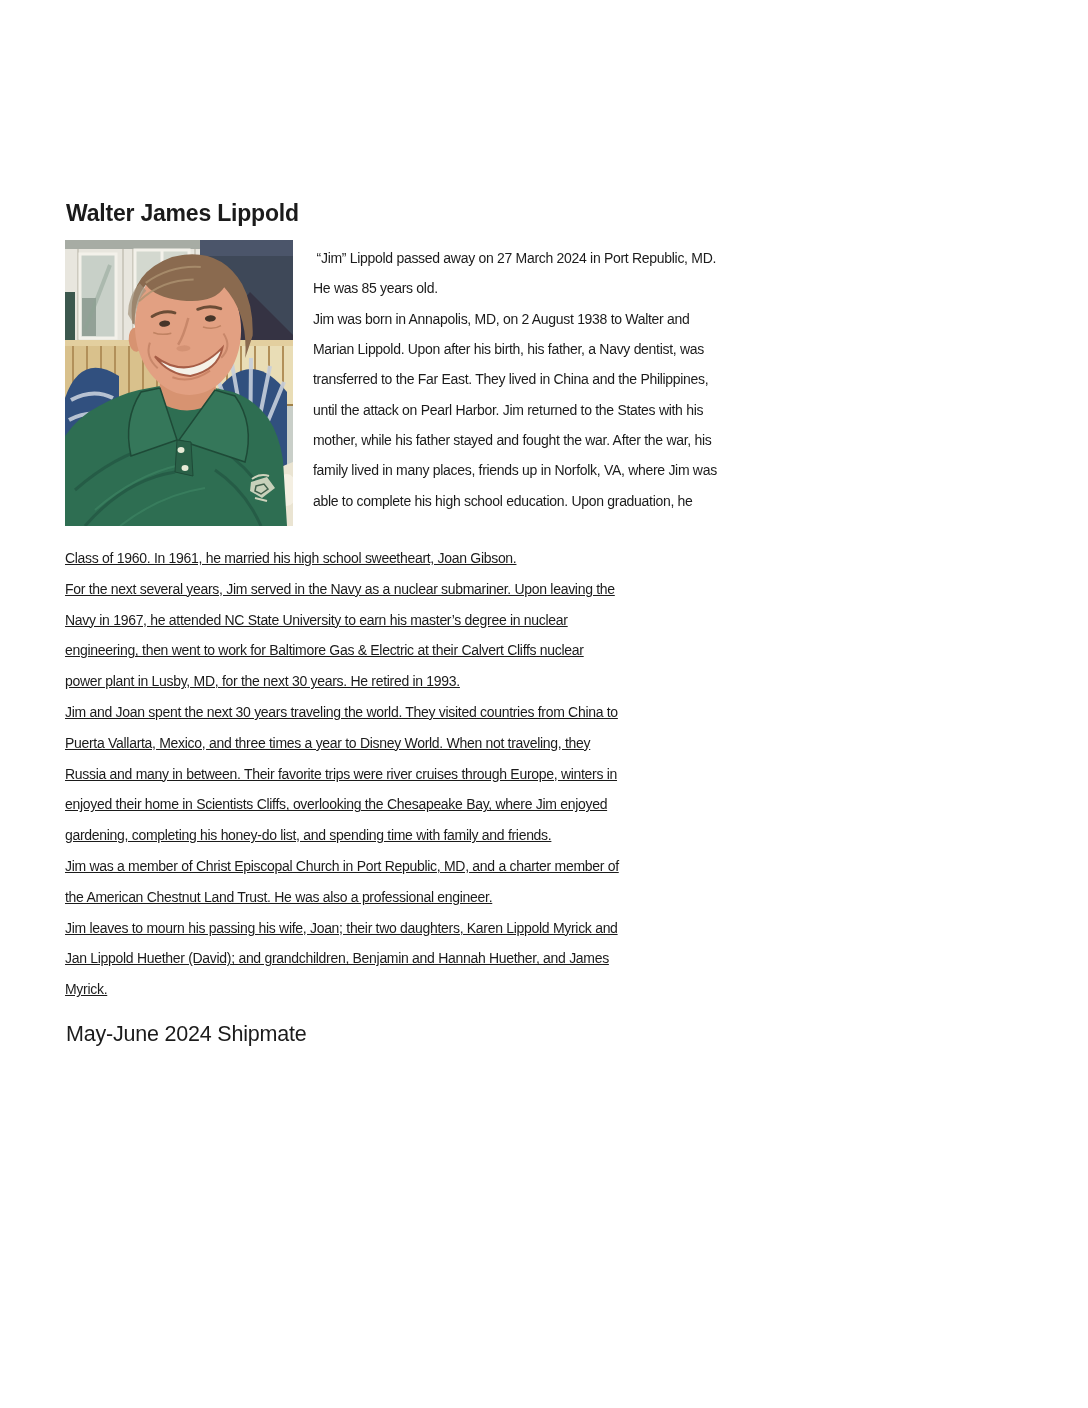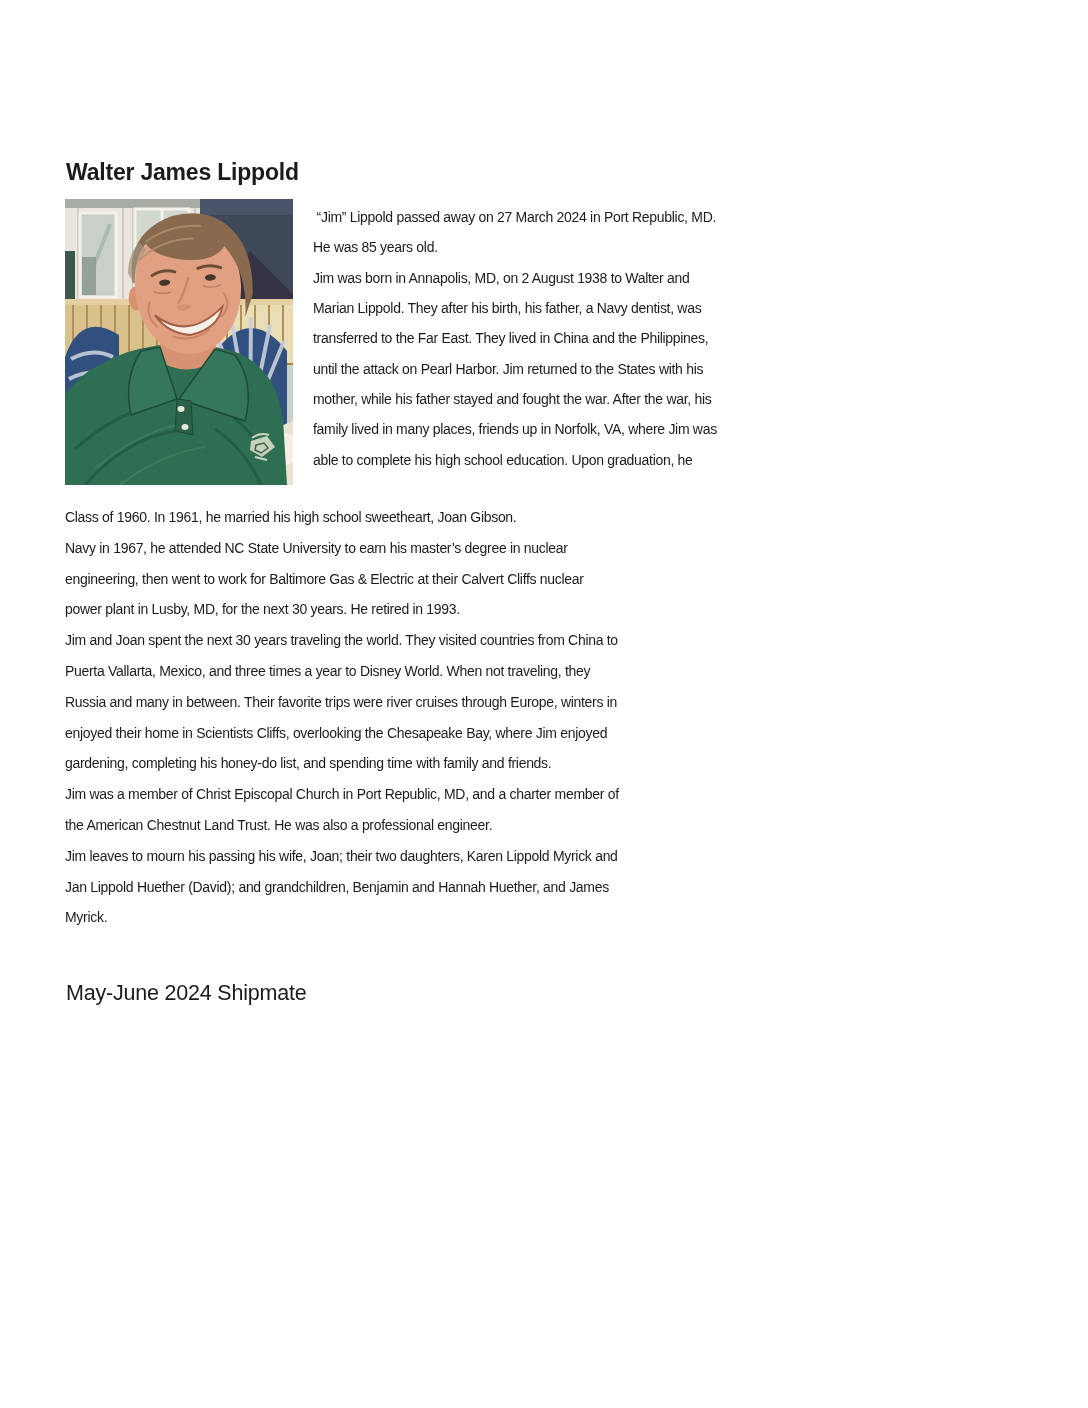--- a/index.html
+++ b/index.html
@@ -4,36 +4,36 @@
 <style>
   html, body { margin: 0; padding: 0; }
   body {
     width: 1088px; height: 1408px;
     background: #ffffff;
     font-family: "Liberation Sans", sans-serif;
     color: #1b1b1b;
     position: relative;
     overflow: hidden;
   }
-  .page { position: absolute; inset: 0; }
+  .page { position: absolute; inset: 0; margin-top: 41px; }
   .doc-title {
     position: absolute; left: 66px; top: 144px;
     font-size: 23px; font-weight: 700; letter-spacing: -0.2px;
     white-space: pre;
   }
   .photo {
     position: absolute; left: 65px; top: 199px;
     width: 228px; height: 286px; margin: 0; padding: 0;
   }
   .photo svg { display: block; width: 100%; height: 100%; }
   .intro-block {
     position: absolute; left: 313px; top: 202px; width: 760px;
   }
   .body-block {
-    position: absolute; left: 65px; top: 502px; width: 1010px;
+    position: absolute; left: 65px; top: 502px; width: 1010px; text-decoration: underline;
   }
   .line {
     white-space: pre;
     font-size: 14px;
     letter-spacing: -0.3px;
   }
   .intro-block .line { line-height: 30.35px; }
   .body-block .line  { line-height: 30.8px; }
   .source-credit {
     position: absolute; left: 66px; top: 981px;
@@ -134,30 +134,31 @@
           <path d="M190,258 L202,261" stroke="#cfd3bd" stroke-width="2"></path>
         </g>
       </g>
     </svg>
   </figure>
 
   <div class="intro-block">
     <div class="line"> “Jim” Lippold passed away on 27 March 2024 in Port Republic, MD.</div>
     <div class="line">He was 85 years old.</div>
     <div class="line">Jim was born in Annapolis, MD, on 2 August 1938 to Walter and</div>
-    <div class="line">Marian Lippold. They after his birth, his father, a Navy dentist, was</div>
+    <div class="line">Marian Lippold. Upon after his birth, his father, a Navy dentist, was</div>
     <div class="line">transferred to the Far East. They lived in China and the Philippines,</div>
     <div class="line">until the attack on Pearl Harbor. Jim returned to the States with his</div>
     <div class="line">mother, while his father stayed and fought the war. After the war, his</div>
     <div class="line">family lived in many places, friends up in Norfolk, VA, where Jim was</div>
     <div class="line">able to complete his high school education. Upon graduation, he</div>
   </div>
 
   <div class="body-block">
     <div class="line">Class of 1960. In 1961, he married his high school sweetheart, Joan Gibson.</div>
+    <div class="line">For the next several years, Jim served in the Navy as a nuclear submariner. Upon leaving the</div>
     <div class="line">Navy in 1967, he attended NC State University to earn his master’s degree in nuclear</div>
     <div class="line">engineering, then went to work for Baltimore Gas &amp; Electric at their Calvert Cliffs nuclear</div>
     <div class="line">power plant in Lusby, MD, for the next 30 years. He retired in 1993.</div>
     <div class="line">Jim and Joan spent the next 30 years traveling the world. They visited countries from China to</div>
     <div class="line">Puerta Vallarta, Mexico, and three times a year to Disney World. When not traveling, they</div>
     <div class="line">Russia and many in between. Their favorite trips were river cruises through Europe, winters in</div>
     <div class="line">enjoyed their home in Scientists Cliffs, overlooking the Chesapeake Bay, where Jim enjoyed</div>
     <div class="line">gardening, completing his honey-do list, and spending time with family and friends.</div>
     <div class="line">Jim was a member of Christ Episcopal Church in Port Republic, MD, and a charter member of</div>
     <div class="line">the American Chestnut Land Trust. He was also a professional engineer.</div>

